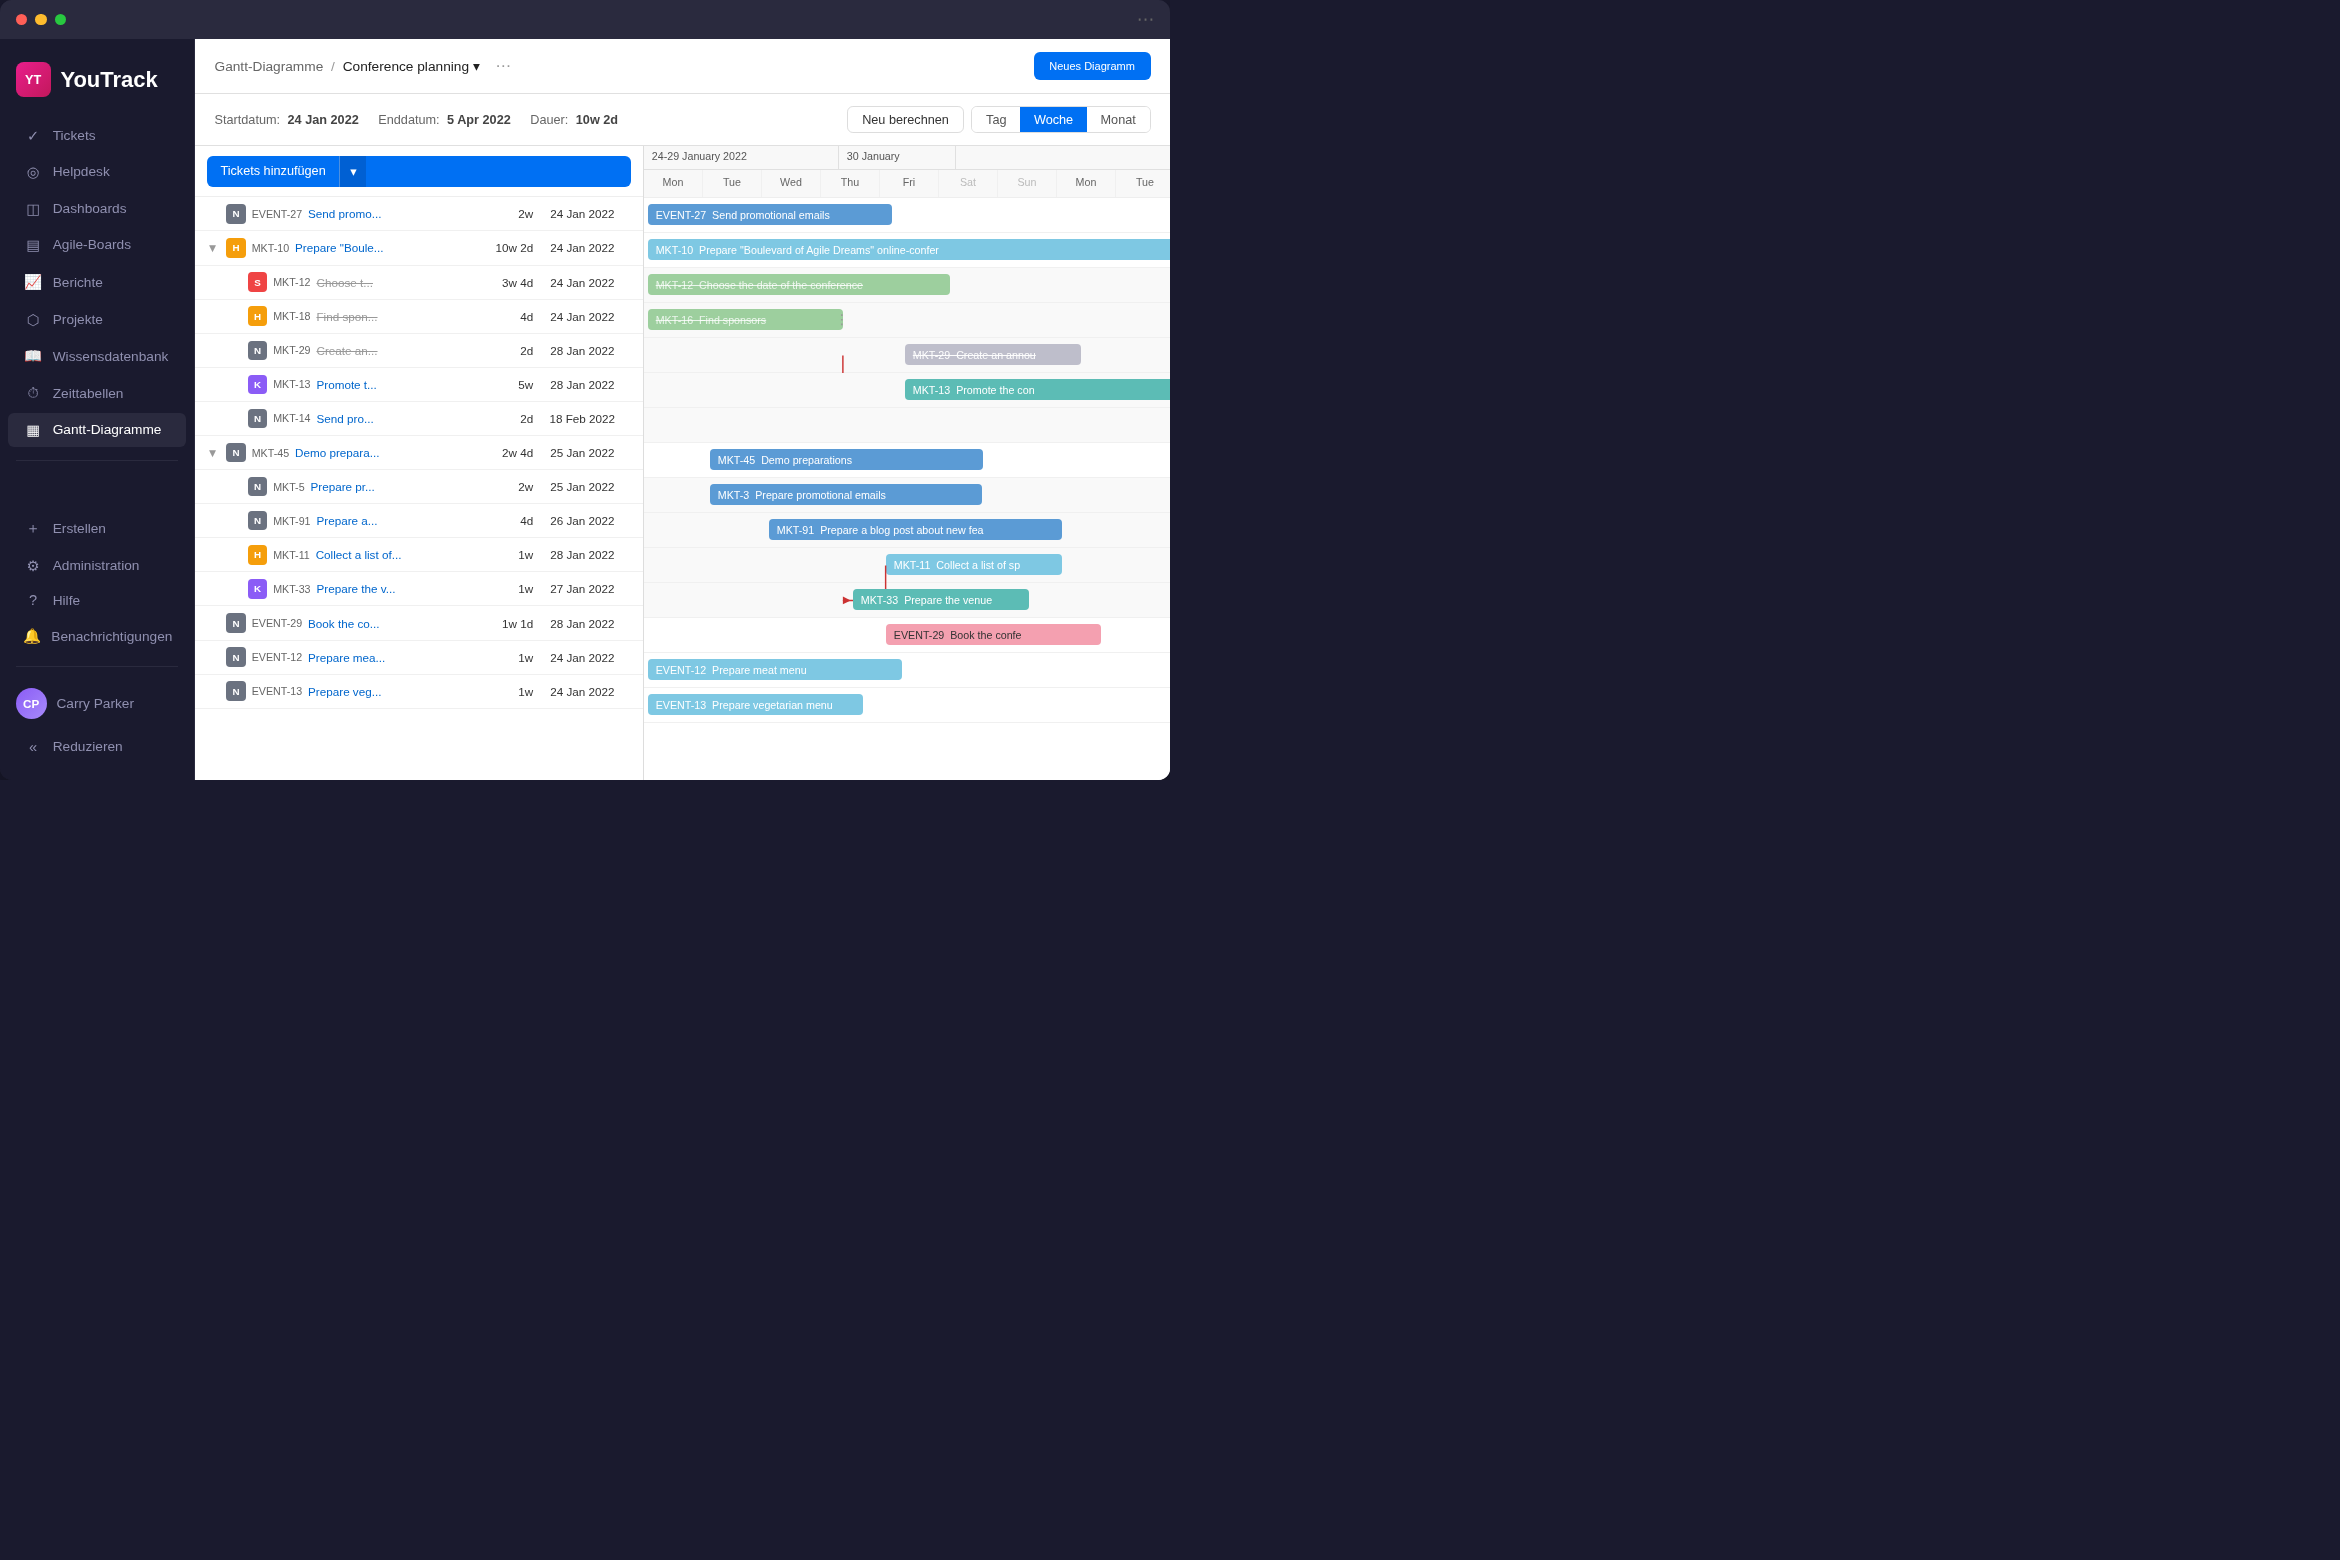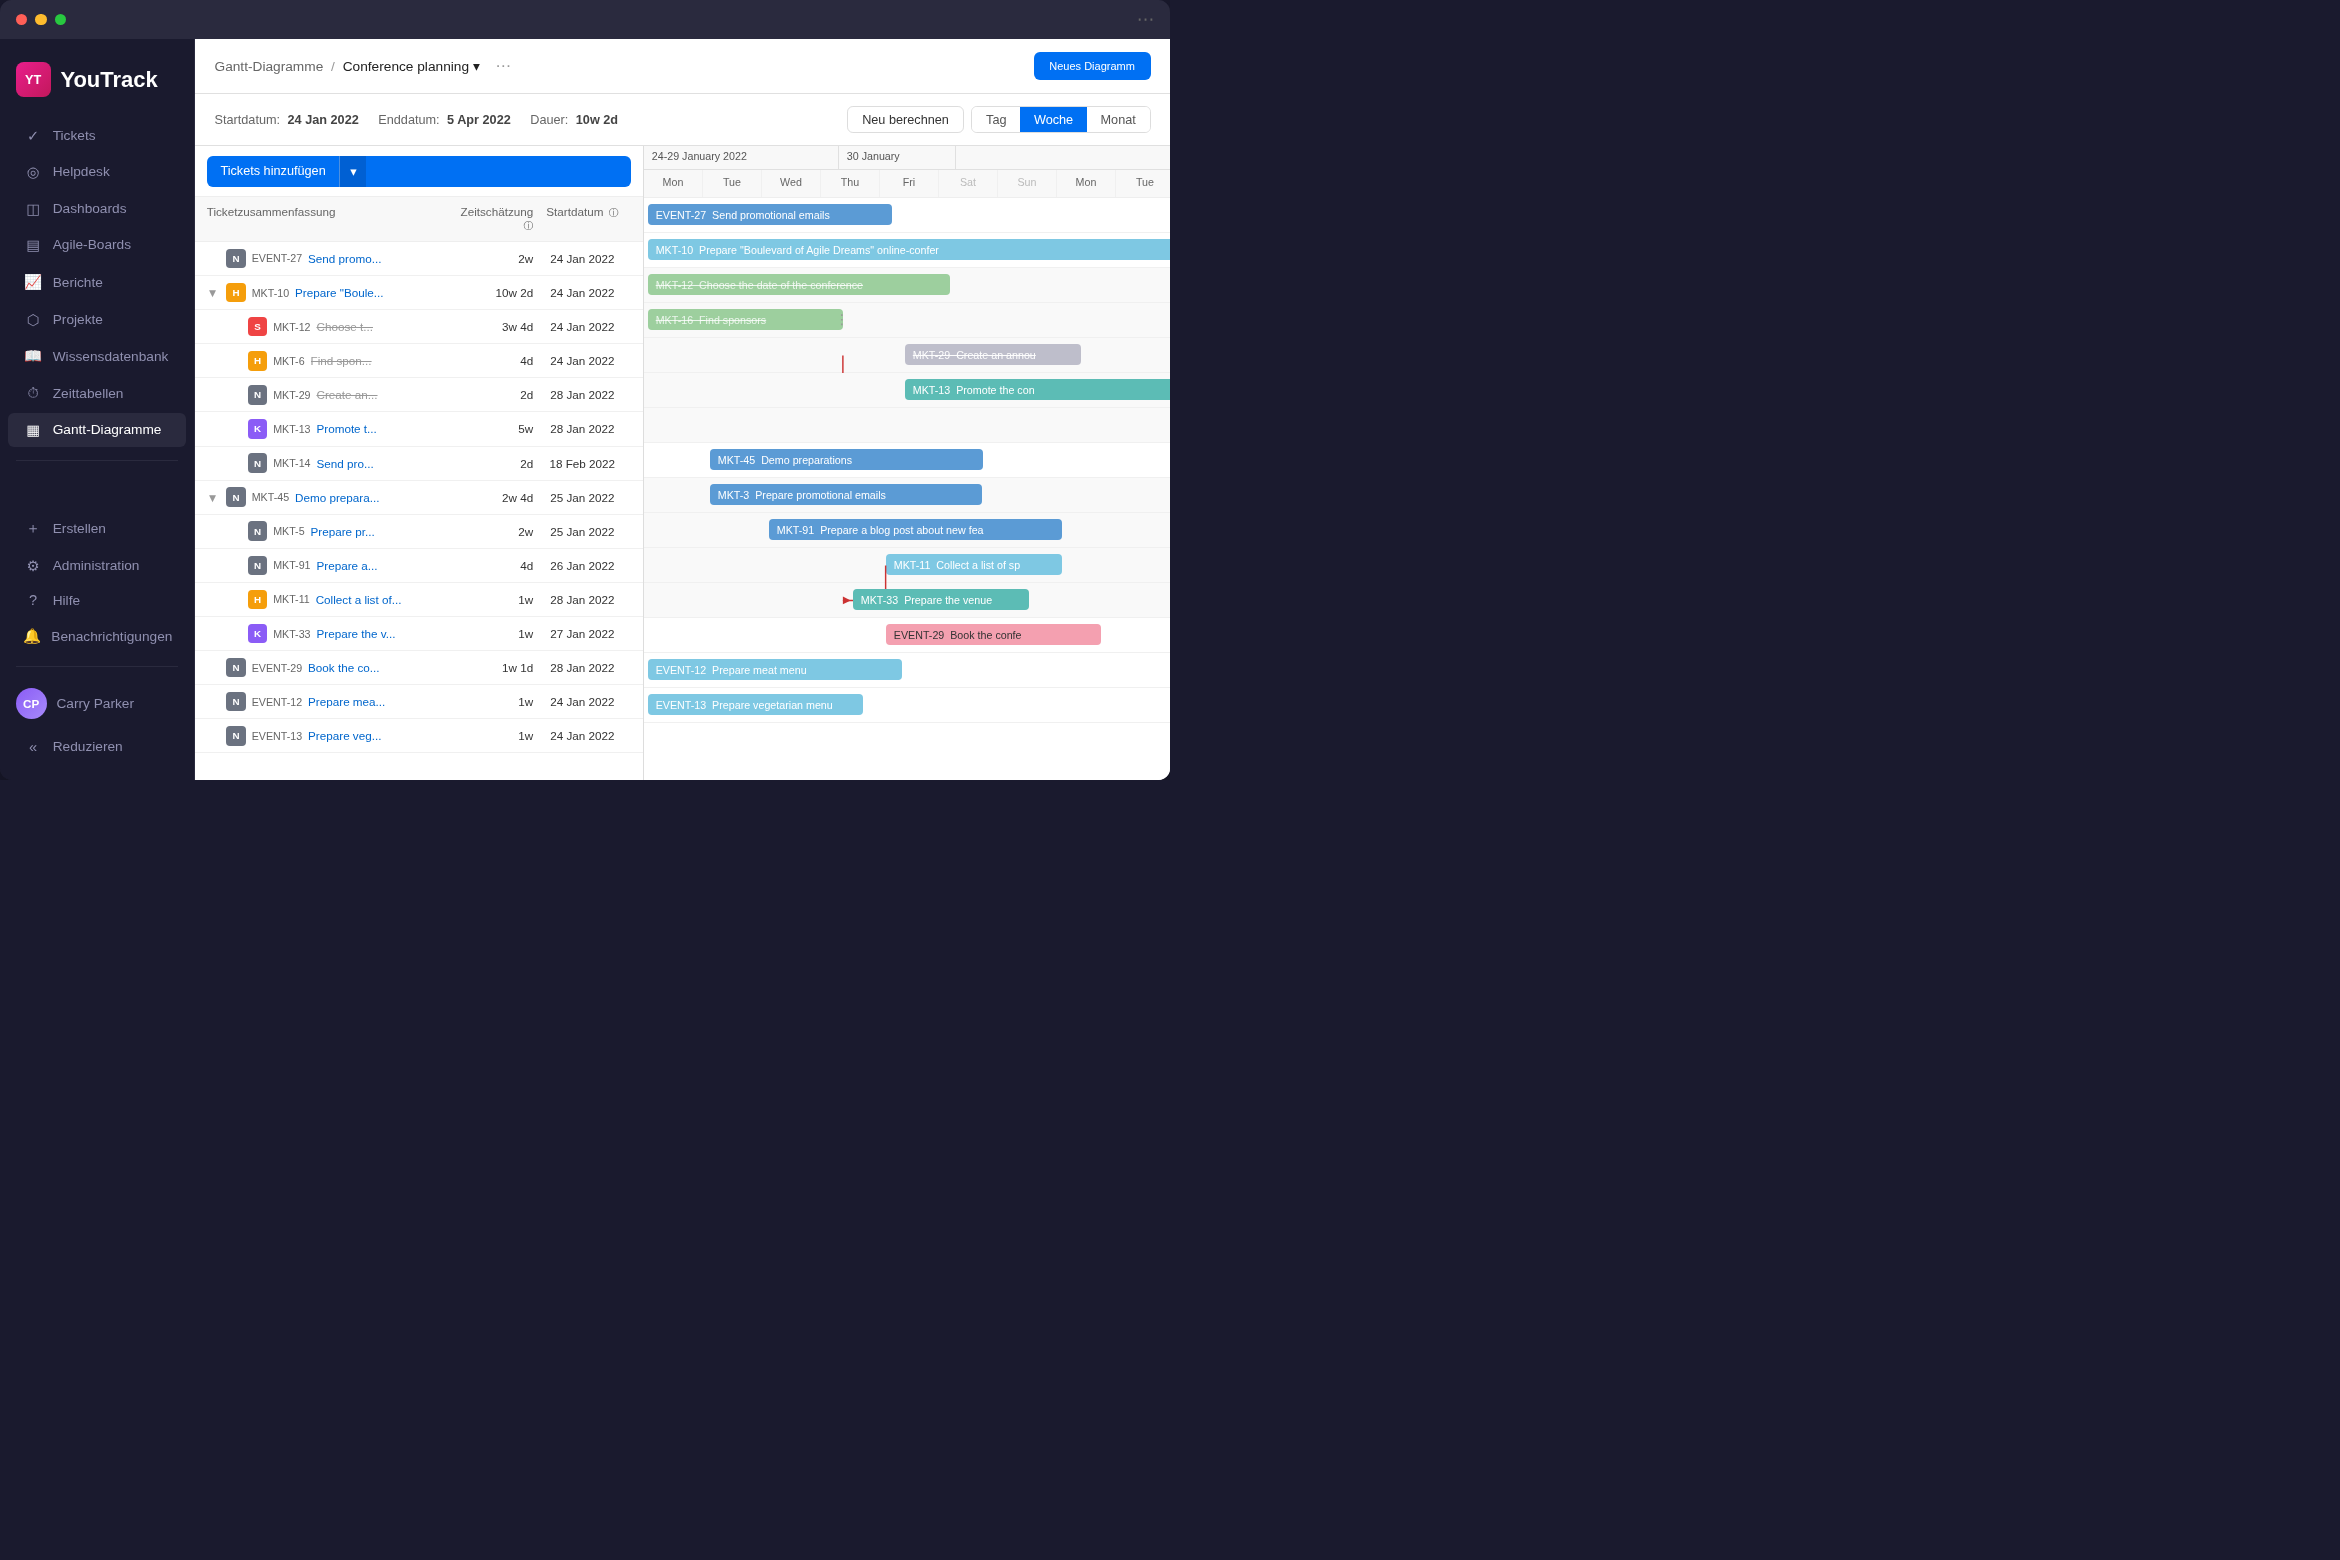--- a/index.html
+++ b/index.html
@@ -531,33 +531,20 @@
       <div class="gantt-area">
 
         <div class="table-section">
           <div class="table-action-bar">
             <div class="btn-add-tickets">
               <span class="btn-add-main">Tickets hinzufügen</span>
               <span class="btn-add-arrow">▾</span>
             </div>
           </div>
 
-          <div class="table-header">
-            <div class="col-summary">
-              <span>Ticketzusammenfassung</span>
-            </div>
-            <div class="col-estimate">
-              <span>Zeitschätzung</span>
-              <span style="margin-left:2px;font-size:9.8px;">ⓘ</span>
-            </div>
-            <div class="col-start">
-              <span>Startdatum</span>
-              <span style="margin-left:2px;font-size:9.8px;">ⓘ</span>
-            </div>
-          </div>
 
           <div class="table-body">
 
             <div class="table-row">
               <div class="row-summary">
                 <span class="row-expand" style="visibility:hidden;">▶</span>
                 <span class="badge badge-n">N</span>
                 <span class="ticket-id">EVENT-27</span>
                 <span class="ticket-title">Send promo...</span>
               </div>
@@ -586,21 +573,21 @@
               </div>
               <div class="row-estimate">3w 4d</div>
               <div class="row-start">24 Jan 2022</div>
             </div>
 
             <div class="table-row">
               <div class="row-summary">
                 <span class="row-expand" style="visibility:hidden;">▶</span>
                 <span class="row-indent"></span>
                 <span class="badge badge-h">H</span>
-                <span class="ticket-id">MKT-6</span>
+                <span class="ticket-id">MKT-18</span>
                 <span class="ticket-title strikethrough">Find spon...</span>
               </div>
               <div class="row-estimate">4d</div>
               <div class="row-start">24 Jan 2022</div>
             </div>
 
             <div class="table-row">
               <div class="row-summary">
                 <span class="row-expand" style="visibility:hidden;">▶</span>
                 <span class="row-indent"></span>

